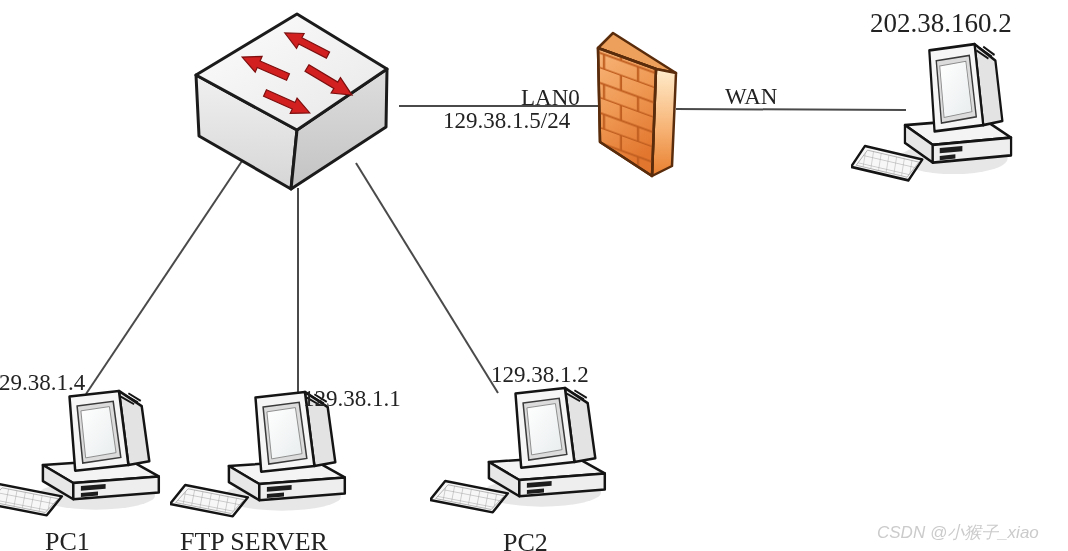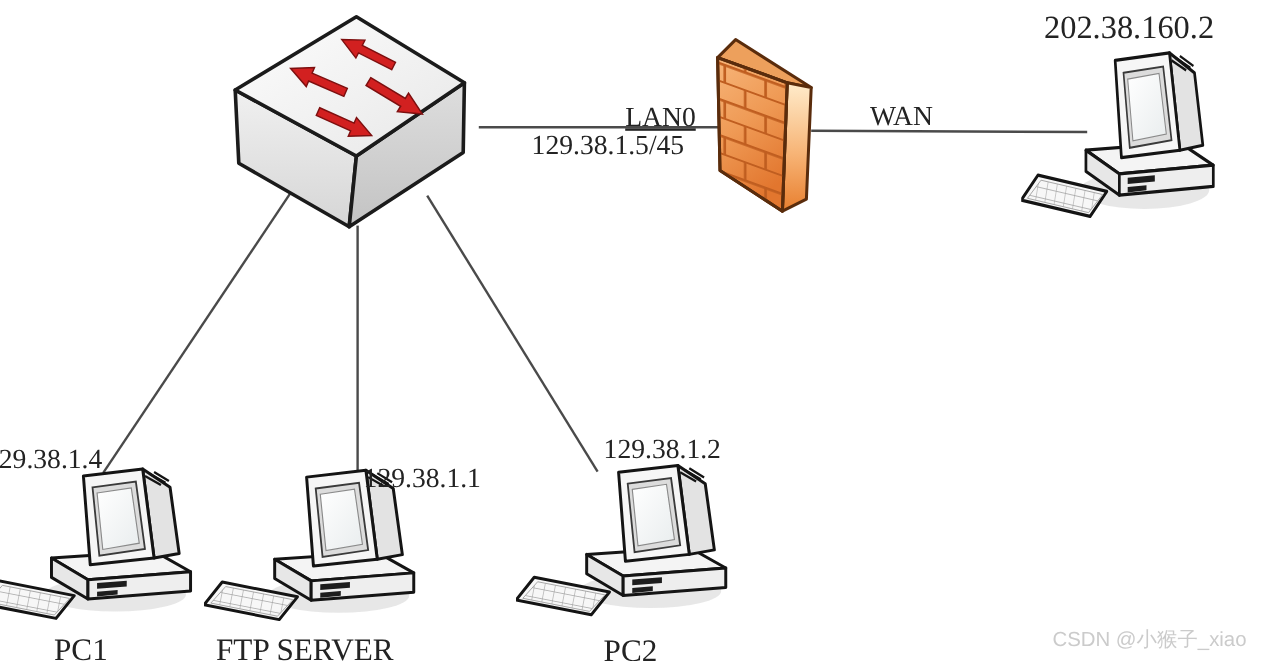--- a/index.html
+++ b/index.html
@@ -22,20 +22,21 @@
   .lbl-if{font-size:23px;}
   .lbl-host{font-size:26px;}
   .lbl-wanip{font-size:27px;}
   .watermark{
     position:absolute;
     left:877px;top:521px;
     font-family:"Liberation Sans", sans-serif;
     font-size:17px;
     color:#cbcbcb;
     white-space:nowrap;
+    font-style:italic;
   }
 </style>
 </head>
 <body>
 
 <div class="stage">
 
   <svg width="1068" height="551" viewBox="0 0 1068 551">
     <defs>
 
@@ -127,27 +128,27 @@
     </g>
 
     <use href="#pc" width="200" height="140" transform="translate(-16,389) scale(0.95)"></use>
     <use href="#pc" width="200" height="140" transform="translate(170,390) scale(0.95)"></use>
     <use href="#pc" width="200" height="140" transform="translate(430,386) scale(0.95)"></use>
     <use href="#pc" width="200" height="140" transform="translate(851,42) scale(0.87,1.04)"></use>
   </svg>
 
   <div class="lbl lbl-wanip" style="left:870px;top:10px;">202.38.160.2</div>
 
-  <div class="lbl lbl-if" style="left:521px;top:86px;text-decoration:underline;">LAN0</div>
-  <div class="lbl lbl-ip" style="left:443px;top:109px;">129.38.1.5/45</div>
+  <div class="lbl lbl-if" style="left:521px;top:86px;">LAN0</div>
+  <div class="lbl lbl-ip" style="left:443px;top:109px;">129.38.1.5/24</div>
 
   <div class="lbl lbl-if" style="left:725px;top:85px;">WAN</div>
 
   <div class="lbl lbl-ip" style="left:-1px;top:371px;">29.38.1.4</div>
   <div class="lbl lbl-ip" style="left:303px;top:387px;">129.38.1.1</div>
-  <div class="lbl lbl-ip" style="left:503px;top:363px;">129.38.1.2</div>
+  <div class="lbl lbl-ip" style="left:491px;top:363px;">129.38.1.2</div>
 
   <div class="lbl lbl-host" style="left:45px;top:529px;">PC1</div>
   <div class="lbl lbl-host" style="left:180px;top:529px;">FTP SERVER</div>
   <div class="lbl lbl-host" style="left:503px;top:530px;">PC2</div>
 
   <div class="watermark">CSDN @小猴子_xiao</div>
 </div>
 
 </body></html>

